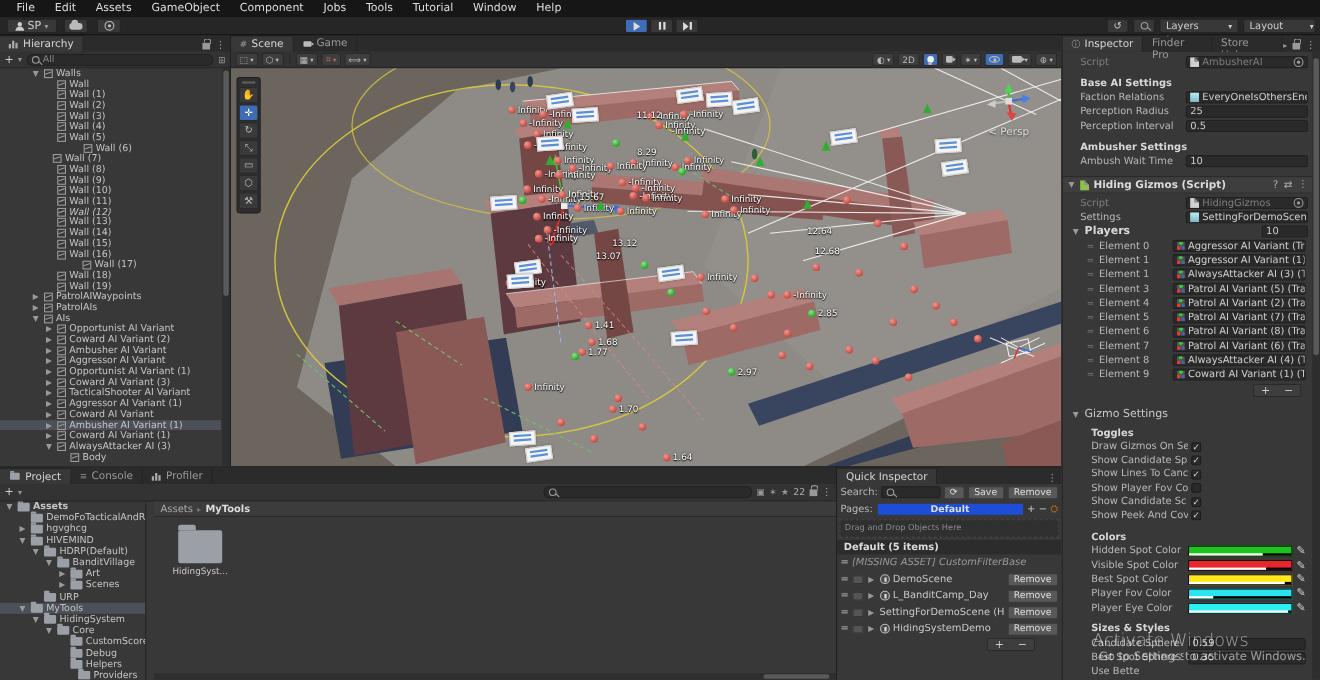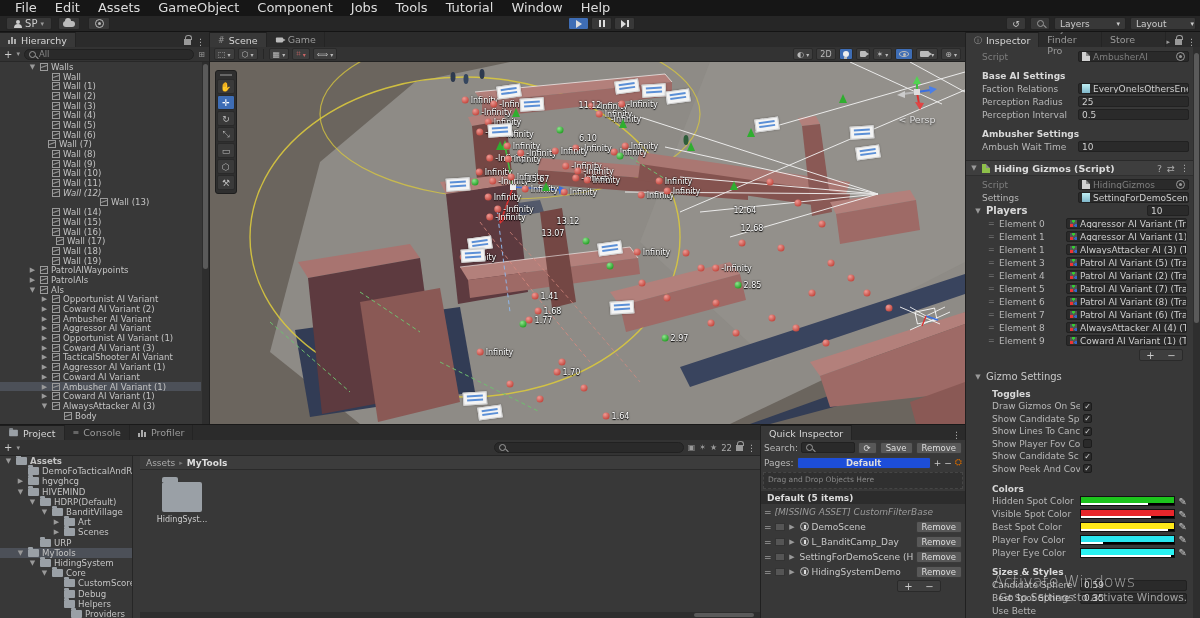--- a/index.html
+++ b/index.html
@@ -1,21 +1,21 @@
 <!DOCTYPE html>
 <html><head>
 <meta charset="utf-8">
 <style>
 *{margin:0;padding:0;box-sizing:border-box;font-family:"DejaVu Sans","Liberation Sans",sans-serif}
 html,body{width:1200px;height:618px;overflow:hidden}
 body{background:#383838;color:#c8c8c8;font-size:10px;position:relative}
 .abs{position:absolute}
 
 #menubar{left:0;top:0;width:1200px;height:16px;background:#161616;display:flex;align-items:center;gap:0;padding-left:6px;z-index:30}
-#menubar .mi{padding:0 9px;font-size:13px;color:#ddd;height:16px;line-height:16px}
+#menubar .mi{padding:0 9px;font-size:10px;color:#ddd;height:16px;line-height:16px}
 #topbar{left:0;top:16px;width:1200px;height:16px;background:#262626;border-bottom:1px solid #141414;z-index:30}
 .tbtn{background:#383838;border:1px solid #242424;border-radius:2px;height:13px;display:inline-flex;align-items:center;justify-content:center;color:#ccc}
 #acct{left:6px;top:1px;width:46px;gap:3px;padding:0 4px}
 #cloudb{left:58px;top:1px;width:22px}
 #vcsb{left:88px;top:1px;width:22px}
 #playgrp{left:568px;top:1px;display:flex;gap:2px}
 .pbtn{width:21px;height:13px;background:#383838;border:1px solid #242424;border-radius:2px;display:flex;align-items:center;justify-content:center}
 .pbtn.on{background:#3e6db5}
 .tri{width:0;height:0;border-left:6px solid #ddd;border-top:4px solid transparent;border-bottom:4px solid transparent}
 .bars{display:flex;gap:2px}.bars i{display:block;width:2px;height:7px;background:#ddd}
@@ -260,21 +260,21 @@
       <div class="trow" style="padding-left: 40px;">
         <span class="arw"></span>
         <span class="i-cube"></span>
         <span>Wall (4)</span>
       </div>
       <div class="trow" style="padding-left: 40px;">
         <span class="arw"></span>
         <span class="i-cube"></span>
         <span>Wall (5)</span>
       </div>
-      <div class="trow" style="padding-left: 40px;">
+      <div class="trow" style="padding-left: 40px; margin-left: 24px;">
         <span class="arw"></span>
         <span class="i-cube"></span>
         <span>Wall (6)</span>
       </div>
       <div class="trow" style="padding-left: 36px;">
         <span class="arw"></span>
         <span class="i-cube"></span>
         <span>Wall (7)</span>
       </div>
       <div class="trow" style="padding-left: 40px;">
@@ -295,41 +295,41 @@
       <div class="trow" style="padding-left: 40px;">
         <span class="arw"></span>
         <span class="i-cube"></span>
         <span>Wall (11)</span>
       </div>
       <div class="trow" style="padding-left: 40px; font-style: italic;">
         <span class="arw"></span>
         <span class="i-cube"></span>
         <span>Wall (12)</span>
       </div>
-      <div class="trow" style="padding-left: 40px; margin-left: 48px;">
+      <div class="trow" style="padding-left: 40px;">
         <span class="arw"></span>
         <span class="i-cube"></span>
         <span>Wall (13)</span>
       </div>
       <div class="trow" style="padding-left: 40px;">
         <span class="arw"></span>
         <span class="i-cube"></span>
         <span>Wall (14)</span>
       </div>
       <div class="trow" style="padding-left: 40px;">
         <span class="arw"></span>
         <span class="i-cube"></span>
         <span>Wall (15)</span>
       </div>
       <div class="trow" style="padding-left: 40px;">
         <span class="arw"></span>
         <span class="i-cube"></span>
         <span>Wall (16)</span>
       </div>
-      <div class="trow" style="padding-left: 44px; text-align: right;">
+      <div class="trow" style="padding-left: 63px; text-align: right;">
         <span class="arw"></span>
         <span class="i-cube"></span>
         <span>Wall (17)</span>
       </div>
       <div class="trow" style="padding-left: 40px;">
         <span class="arw"></span>
         <span class="i-cube"></span>
         <span>Wall (18)</span>
       </div>
       <div class="trow" style="padding-left: 40px;">
@@ -818,21 +818,21 @@
         <div class="mk green" style="left: 313px; top: 262px;">
           <span class="d"></span>
         </div>
         <div class="mk green" style="left: 265px; top: 120px;">
           <span class="d"></span>
         </div>
         <div class="mk w" style="left: 380px; top: 43px;">
           <span class="l">11.12</span>
         </div>
         <div class="mk w" style="left: 378px; top: 76px;">
-          <span class="l">6.10</span>
+          <span class="l">8.29</span>
         </div>
         <div class="mk w" style="left: 328px; top: 117px;">
           <span class="l">15.67</span>
         </div>
         <div class="mk w" style="left: 358px; top: 159px;">
           <span class="l">13.12</span>
         </div>
         <div class="mk w" style="left: 343px; top: 171px;">
           <span class="l">13.07</span>
         </div>

